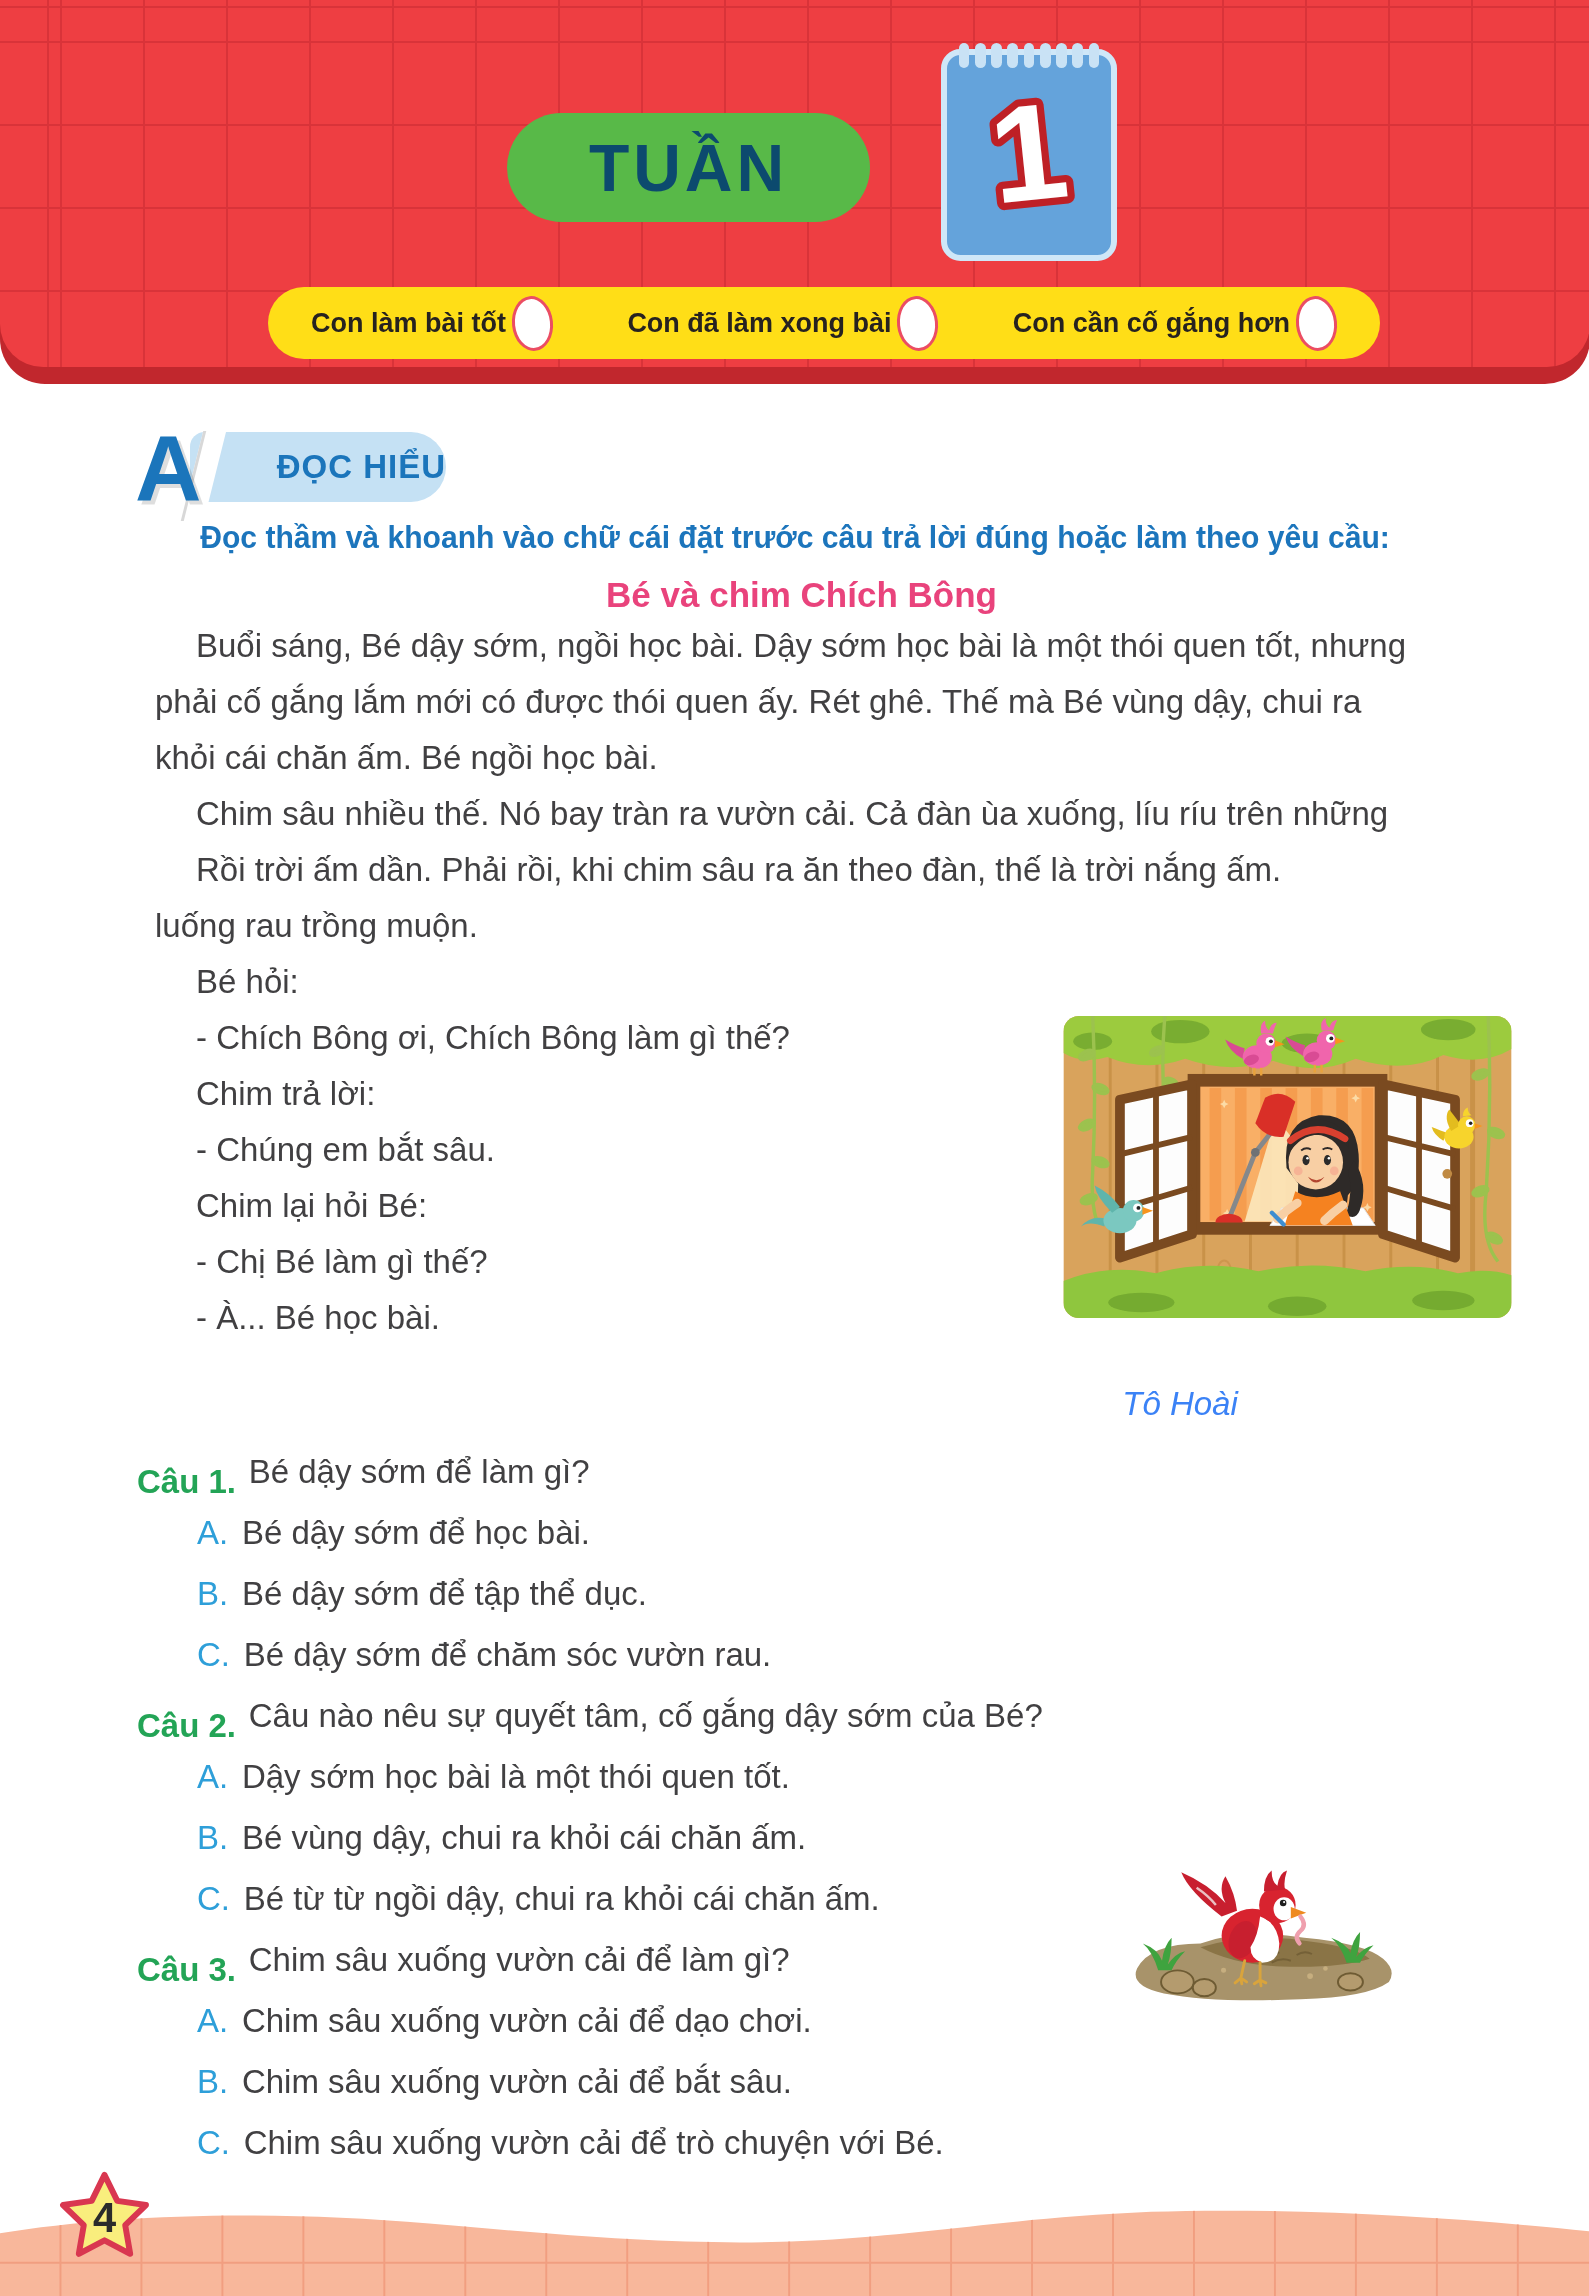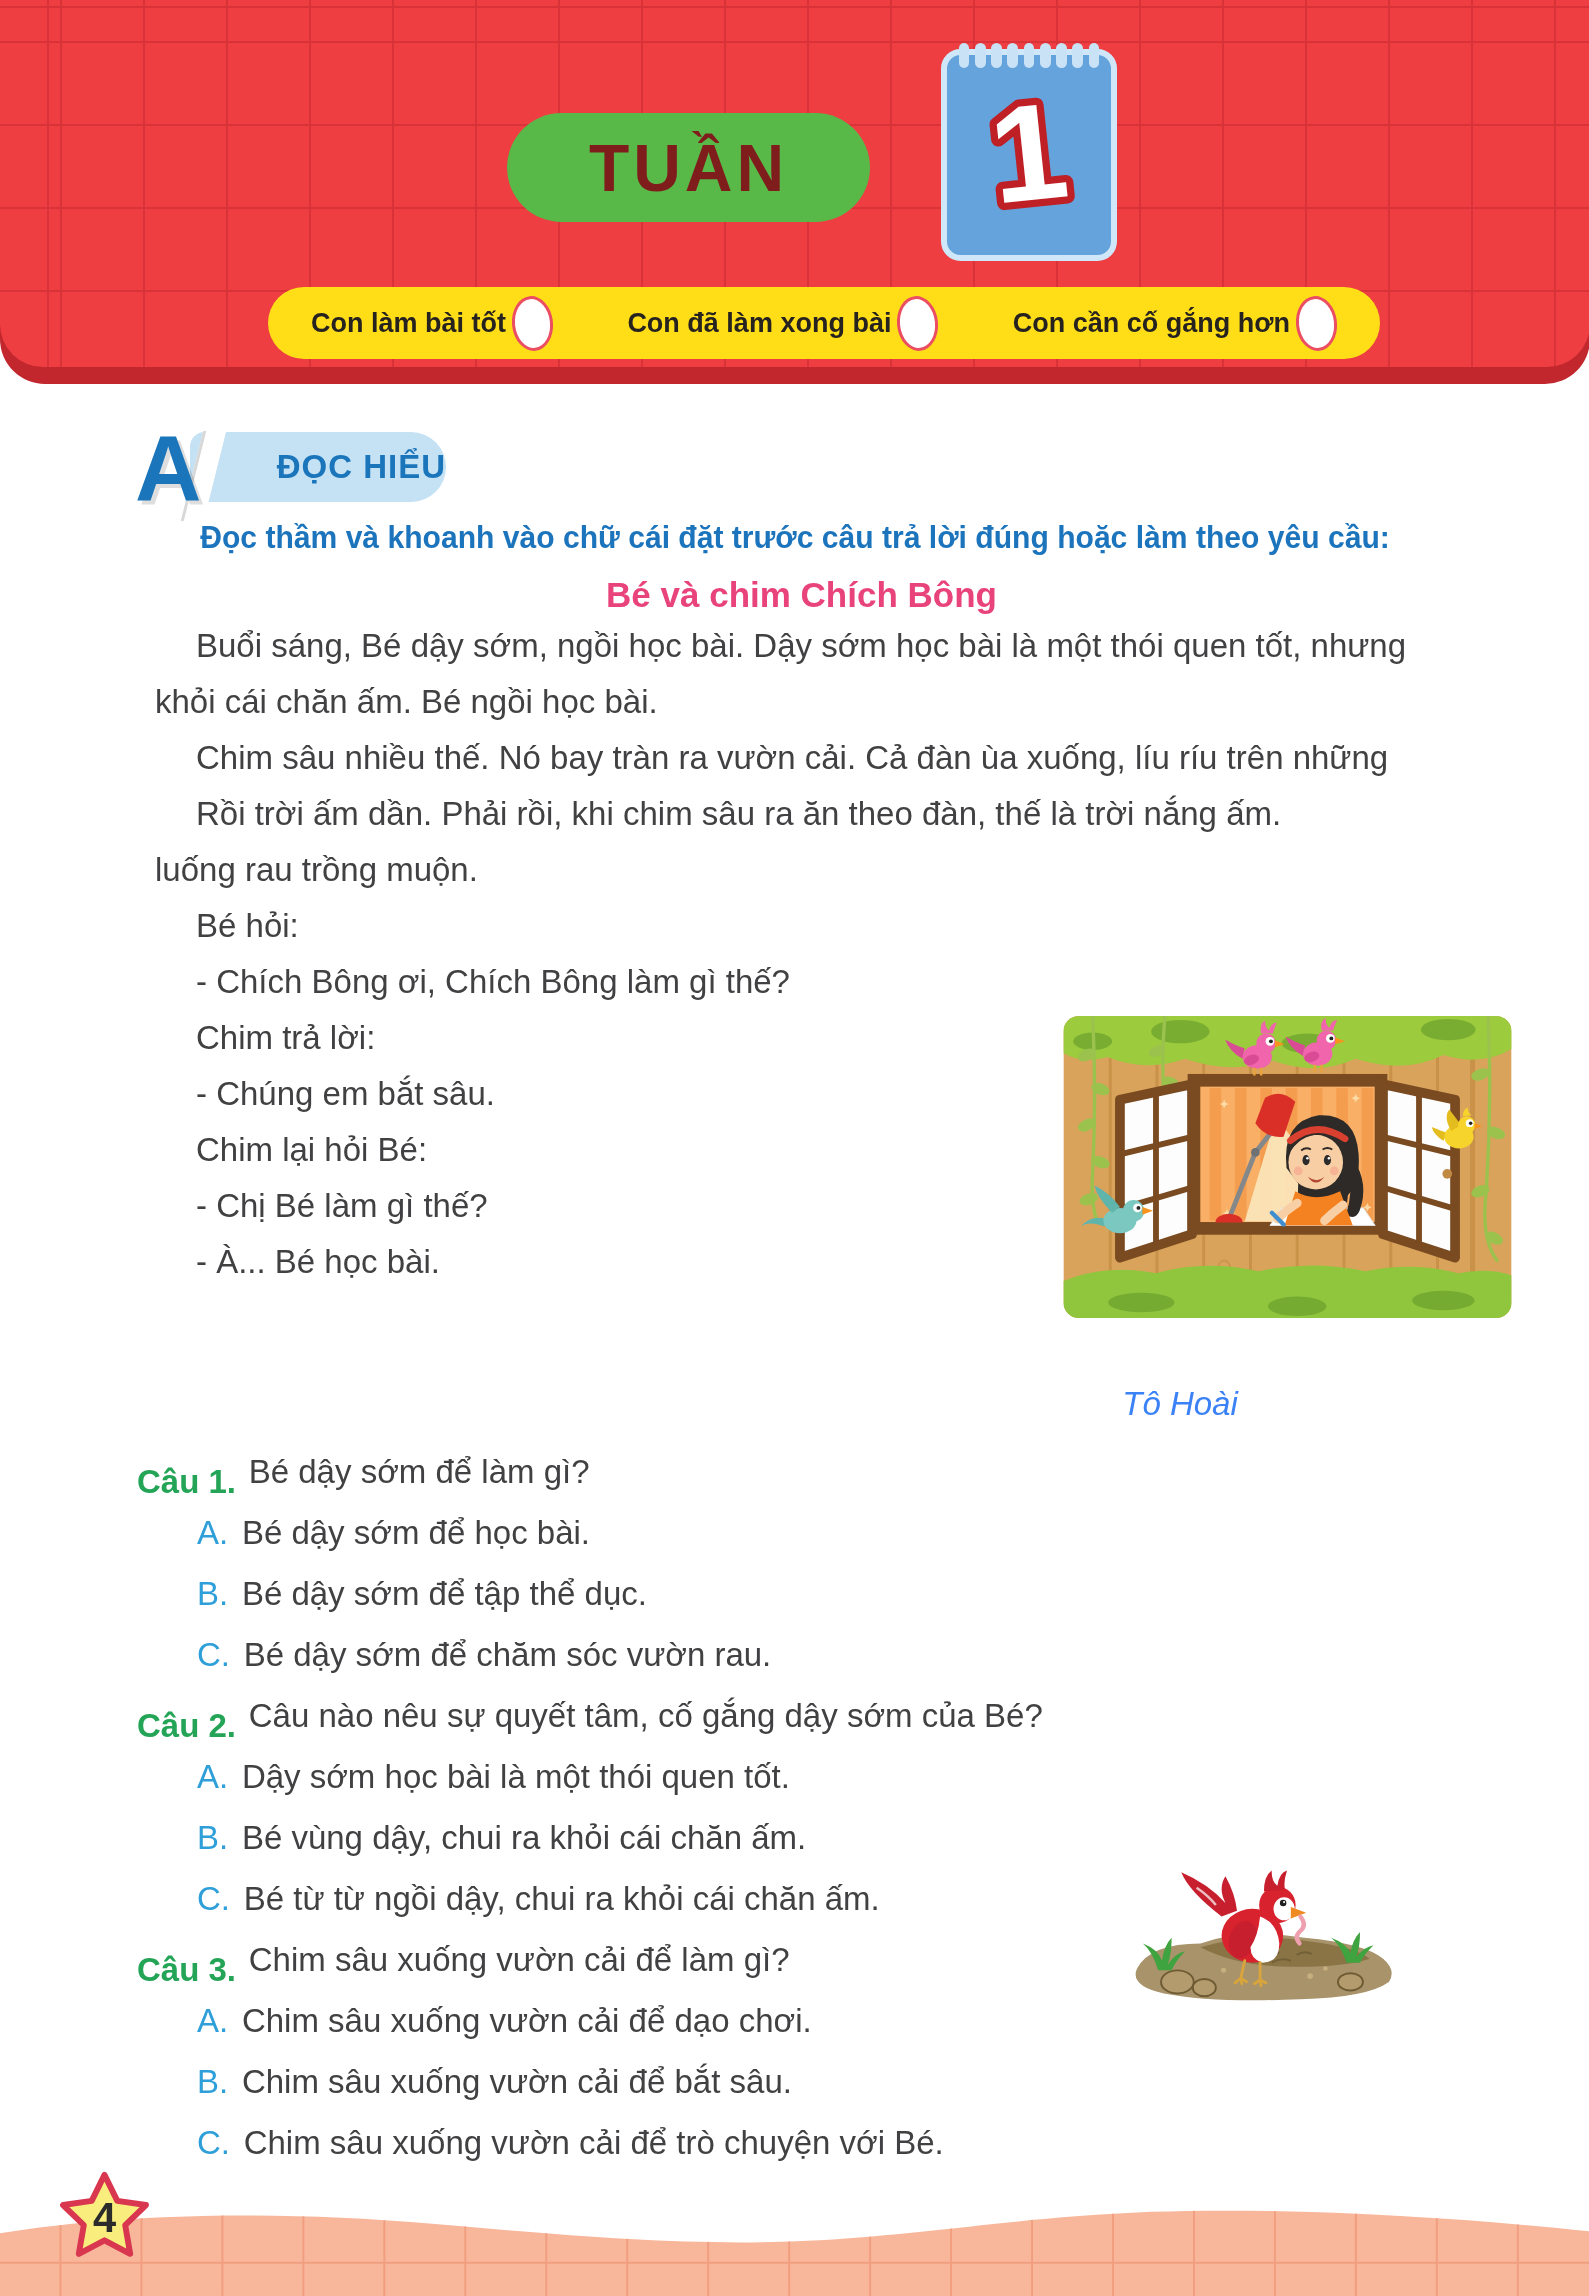--- a/index.html
+++ b/index.html
@@ -12,21 +12,21 @@
   .header-grid { position:absolute; left:0; top:0; right:0; bottom:16.6px;
             background-color:#EE3E42;
             background-image:
               repeating-linear-gradient(90deg, #D93339 0 2px, transparent 2px 83px),
               repeating-linear-gradient(180deg, #D93339 0 2px, transparent 2px 83px);
             background-position:60px 41px;
             border-radius:0 0 43px 43px; }
   .tuan-badge { position:absolute; left:507px; top:113px; width:363px; height:109px;
             background:#58B948; border-radius:57px; display:flex; align-items:center;
             justify-content:center; }
-  .tuan-badge span { color:#7f1d1d; font-size:66px; font-weight:800; letter-spacing:3.9px; }
+  .tuan-badge span { color:#0c4a6e; font-size:66px; font-weight:800; letter-spacing:3.9px; }
   .calendar { position:absolute; left:941px; top:49px; width:176px; height:212px;
             background:#64A3DB; border:6.8px solid #CFE7F8; border-radius:19.5px; }
   .cal-rings { position:absolute; left:11.7px; right:11.7px; top:-11.7px; display:flex;
             justify-content:space-between; }
   .cal-rings i { display:block; width:10.7px; height:24.4px; background:#C9E2F5; border-radius:5.9px; }
   .cal-num-svg { position:absolute; inset:0; width:100%; height:100%; }
 
   .banner { position:absolute; left:268px; top:287px; width:1112px; height:72px;
             background:#FFDE17; border-radius:36px; display:flex; align-items:center;
             justify-content:space-between; padding:0 43px; }
@@ -125,20 +125,21 @@
     </div>
     <div class="sh-slash"></div>
     <div class="sh-letter">A</div>
   </div>
 
   <div class="instruction">Đọc thầm và khoanh vào chữ cái đặt trước câu trả lời đúng hoặc làm theo yêu cầu:</div>
   <div class="story-title">Bé và chim Chích Bông</div>
 
   <div class="story">
     <div class="s-line indent">Buổi sáng, Bé dậy sớm, ngồi học bài. Dậy sớm học bài là một thói quen tốt, nhưng</div>
+    <div class="s-line">phải cố gắng lắm mới có được thói quen ấy. Rét ghê. Thế mà Bé vùng dậy, chui ra</div>
     <div class="s-line">khỏi cái chăn ấm. Bé ngồi học bài.</div>
     <div class="s-line indent">Chim sâu nhiều thế. Nó bay tràn ra vườn cải. Cả đàn ùa xuống, líu ríu trên những</div>
     <div class="s-line indent">Rồi trời ấm dần. Phải rồi, khi chim sâu ra ăn theo đàn, thế là trời nắng ấm.</div>
     <div class="s-line">luống rau trồng muộn.</div>
     <div class="s-line indent">Bé hỏi:</div>
     <div class="s-line indent">- Chích Bông ơi, Chích Bông làm gì thế?</div>
     <div class="s-line indent">Chim trả lời:</div>
     <div class="s-line indent">- Chúng em bắt sâu.</div>
     <div class="s-line indent">Chim lại hỏi Bé:</div>
     <div class="s-line indent">- Chị Bé làm gì thế?</div>

